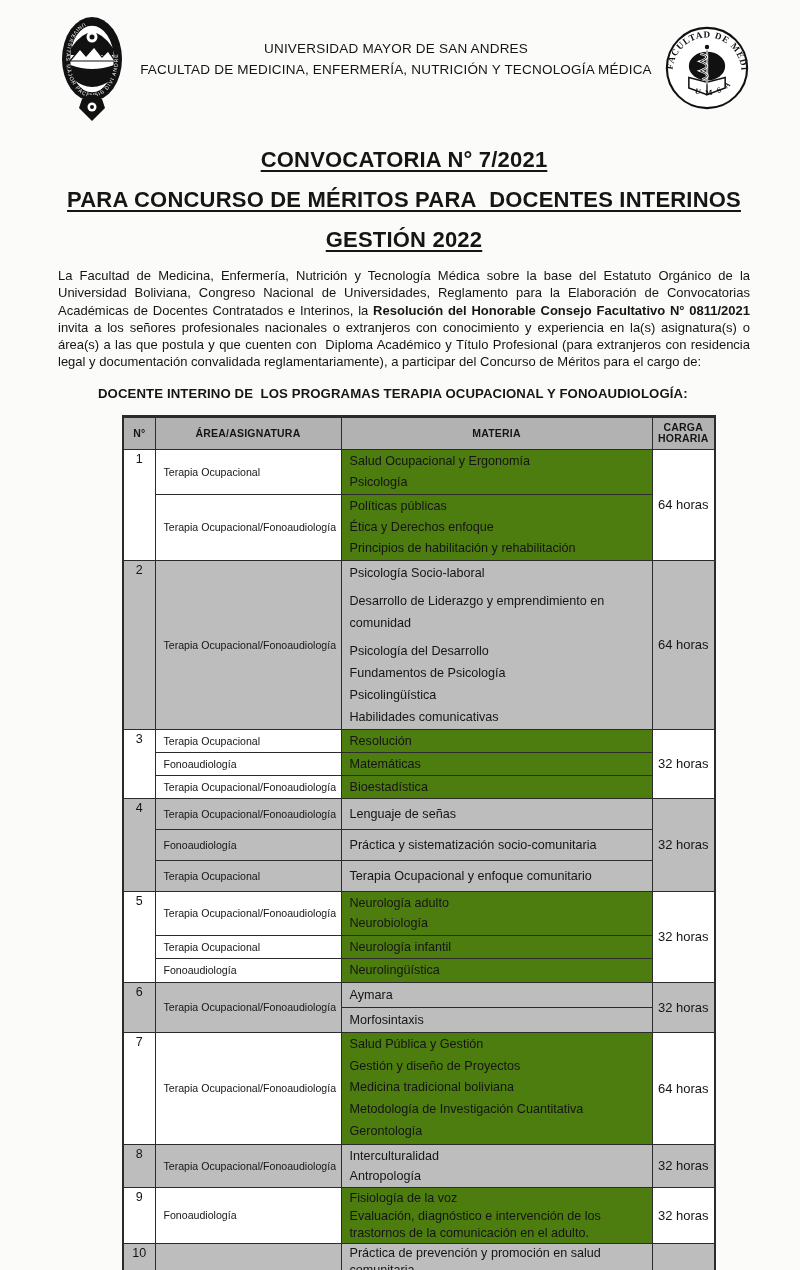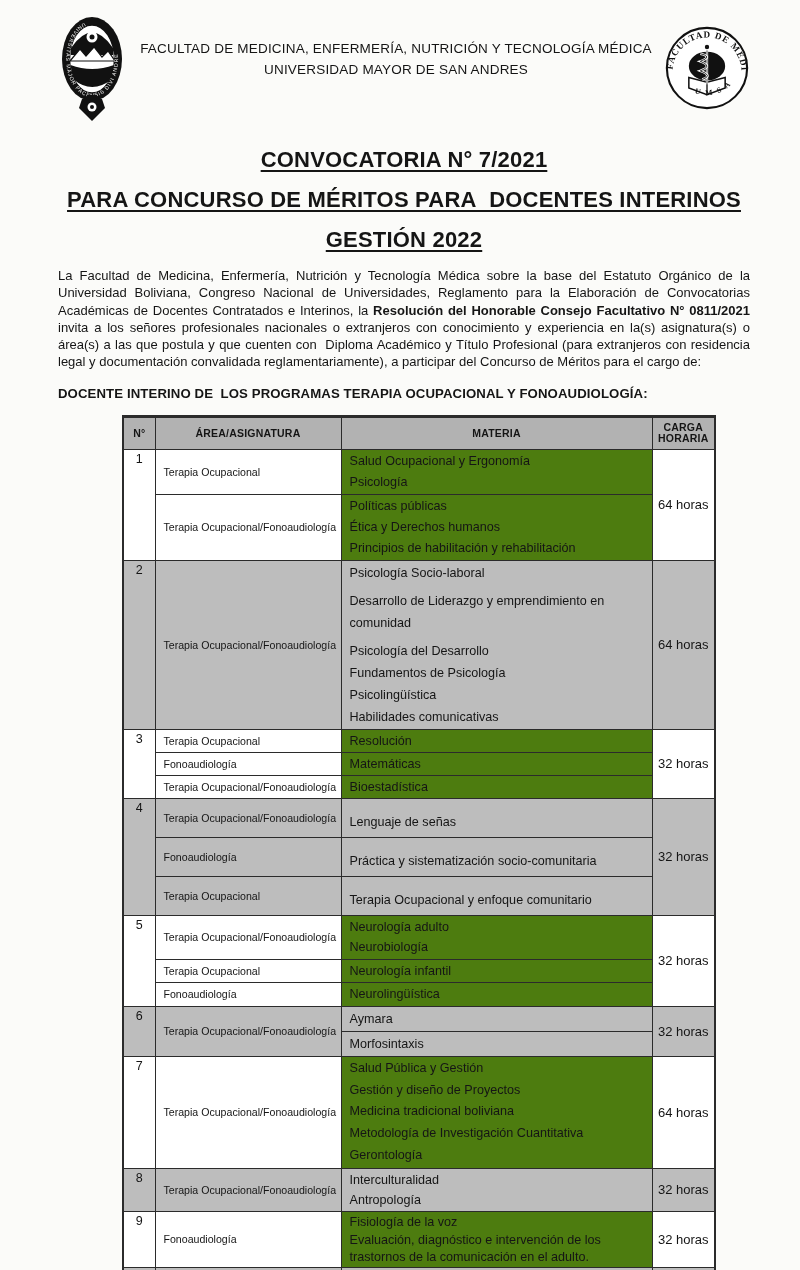--- a/index.html
+++ b/index.html
@@ -33,21 +33,21 @@
   }
   
   .intro{
     margin-top:12px;
     font-size:13px;line-height:17.3px;
     text-align:justify;
   }
   .intro b{font-weight:bold;}
   
   .subheading{
-    margin-top:15px;
+    margin-top:15px;margin-left:40px;
     font-size:13.2px;font-weight:bold;letter-spacing:.1px;
   }
   
   .table-wrap{margin-top:14px;margin-left:64px;}
   table.doc-table{
     border-collapse:collapse;table-layout:fixed;
     width:592px;
     border:2px solid var(--border);
     border-top:3px solid var(--border);
   }
@@ -78,21 +78,21 @@
   
   td.materia-cell.divided{padding:0;}
   td.materia-cell.divided .materia-line{padding:2px 4px 2px 8px;line-height:20px;}
   td.materia-cell.divided .materia-line + .materia-line{border-top:1px solid var(--border);}
   
   tr.row-2 .materia-line{line-height:22px;}
   tr.row-2 .materia-line:nth-child(1),
   tr.row-2 .materia-line:nth-child(2){padding-bottom:6px;}
   tr.row-3 .materia-line{line-height:20px;}
   tr.row-3 td.materia-cell,tr.row-3 td.area-cell{padding-top:1px;padding-bottom:1px;}
-  tr.row-4 .materia-line{line-height:20px;padding-top:12px;padding-bottom:4px;}
+  tr.row-4 .materia-line{line-height:20px;padding-top:4px;padding-bottom:4px;}
   tr.row-5 .materia-line{line-height:20.5px;}
   tr.row-7 .materia-line{line-height:21.8px;}
   tr.row-8 .materia-line{line-height:20px;}
   tr.row-9 .materia-line{line-height:17px;}
   tr.row-9 .materia-line:first-child{line-height:19px;}
   tr.row-10 .materia-line{line-height:17.5px;}
   tr.row-10 .materia-line + .materia-line{margin-top:9px;}
   
   svg{display:block;}
 </style>
@@ -121,22 +121,22 @@
       </text>
 
       <path d="M24 84 L44 84 L47 93 L34 106 L21 93 Z" fill="#111"></path>
       <circle cx="34" cy="92" r="4.5" fill="#fff"></circle>
       <circle cx="34" cy="92" r="2" fill="#111"></circle>
       <rect x="29" y="80" width="10" height="5" fill="#111"></rect>
     </svg>
   </div>
 
   <div class="header-text">
+    <div class="hl">UNIVERSIDAD MAYOR DE SAN ANDRES</div>
     <div class="hl">FACULTAD DE MEDICINA, ENFERMERÍA, NUTRICIÓN Y TECNOLOGÍA MÉDICA</div>
-    <div class="hl">UNIVERSIDAD MAYOR DE SAN ANDRES</div>
   </div>
 
   <div class="logo-right">
     <svg width="86" height="86" viewBox="0 0 90 90">
       <circle cx="45" cy="45" r="42" fill="#fff" stroke="#111" stroke-width="2.2"></circle>
       <defs>
         <path id="arcTop" d="M9 49 A 36 36 0 0 1 81 49"></path>
         <path id="arcBot" d="M17 58 A 33 33 0 0 0 73 58"></path>
       </defs>
       <text font-size="9.5" font-weight="bold" fill="#111" letter-spacing="1" font-family="Liberation Serif,serif">
@@ -191,21 +191,21 @@
           <td class="materia-cell">
             <div class="materia-line">Salud Ocupacional y Ergonomía</div>
             <div class="materia-line">Psicología</div>
           </td>
           <td class="carga-cell" rowspan="2">64 horas</td>
         </tr>
         <tr class="row-1">
           <td class="area-cell">Terapia Ocupacional/Fonoaudiología</td>
           <td class="materia-cell">
             <div class="materia-line">Políticas públicas</div>
-            <div class="materia-line">Ética y Derechos humanos</div>
+            <div class="materia-line">Ética y Derechos enfoque</div>
             <div class="materia-line">Principios de habilitación y rehabilitación</div>
           </td>
         </tr>
         <tr class="row-2 shaded">
           <td class="num-cell" rowspan="1">2</td>
           <td class="area-cell">Terapia Ocupacional/Fonoaudiología</td>
           <td class="materia-cell">
             <div class="materia-line">Psicología Socio-laboral</div>
             <div class="materia-line">Desarrollo de Liderazgo y emprendimiento en comunidad</div>
             <div class="materia-line">Psicología del Desarrollo</div>

